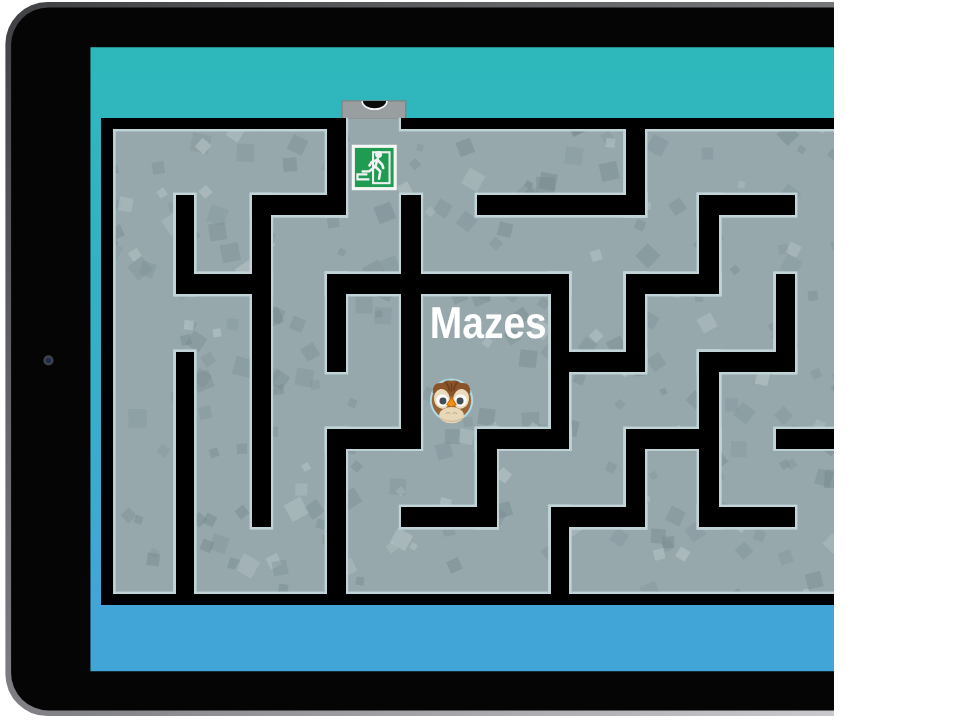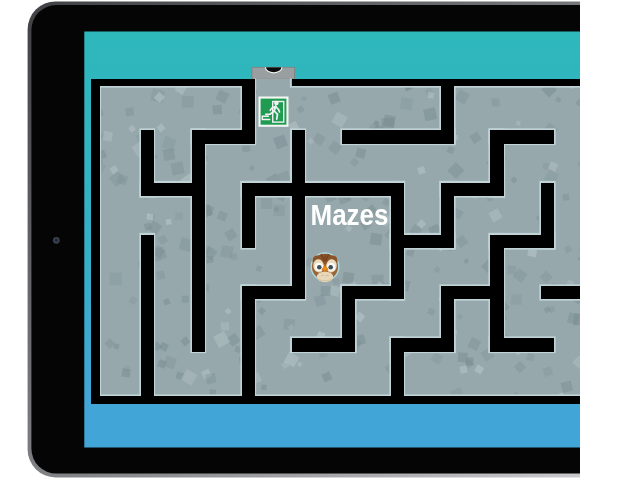--- a/index.html
+++ b/index.html
@@ -1,17 +1,17 @@
 <!DOCTYPE html>
 <html><head>
 <meta charset="utf-8">
 <style>
   html,body { margin:0; padding:0; background:#fff; }
   #page { position:relative; width:556px; height:482px; overflow:hidden;
-          font-family:"Liberation Sans", sans-serif;margin-left:24px; }
+          font-family:"Liberation Sans", sans-serif; }
 </style>
 </head>
 <body>
 <div id="page">
 <svg width="643" height="482" viewBox="0 0 643 482">
   <defs>
     <linearGradient id="screenbg" x1="0" y1="0" x2="0" y2="1">
       <stop offset="0" stop-color="#2EB8BB"></stop>
       <stop offset="0.55" stop-color="#36AFC9"></stop>
       <stop offset="0.9" stop-color="#42A5D8"></stop>

